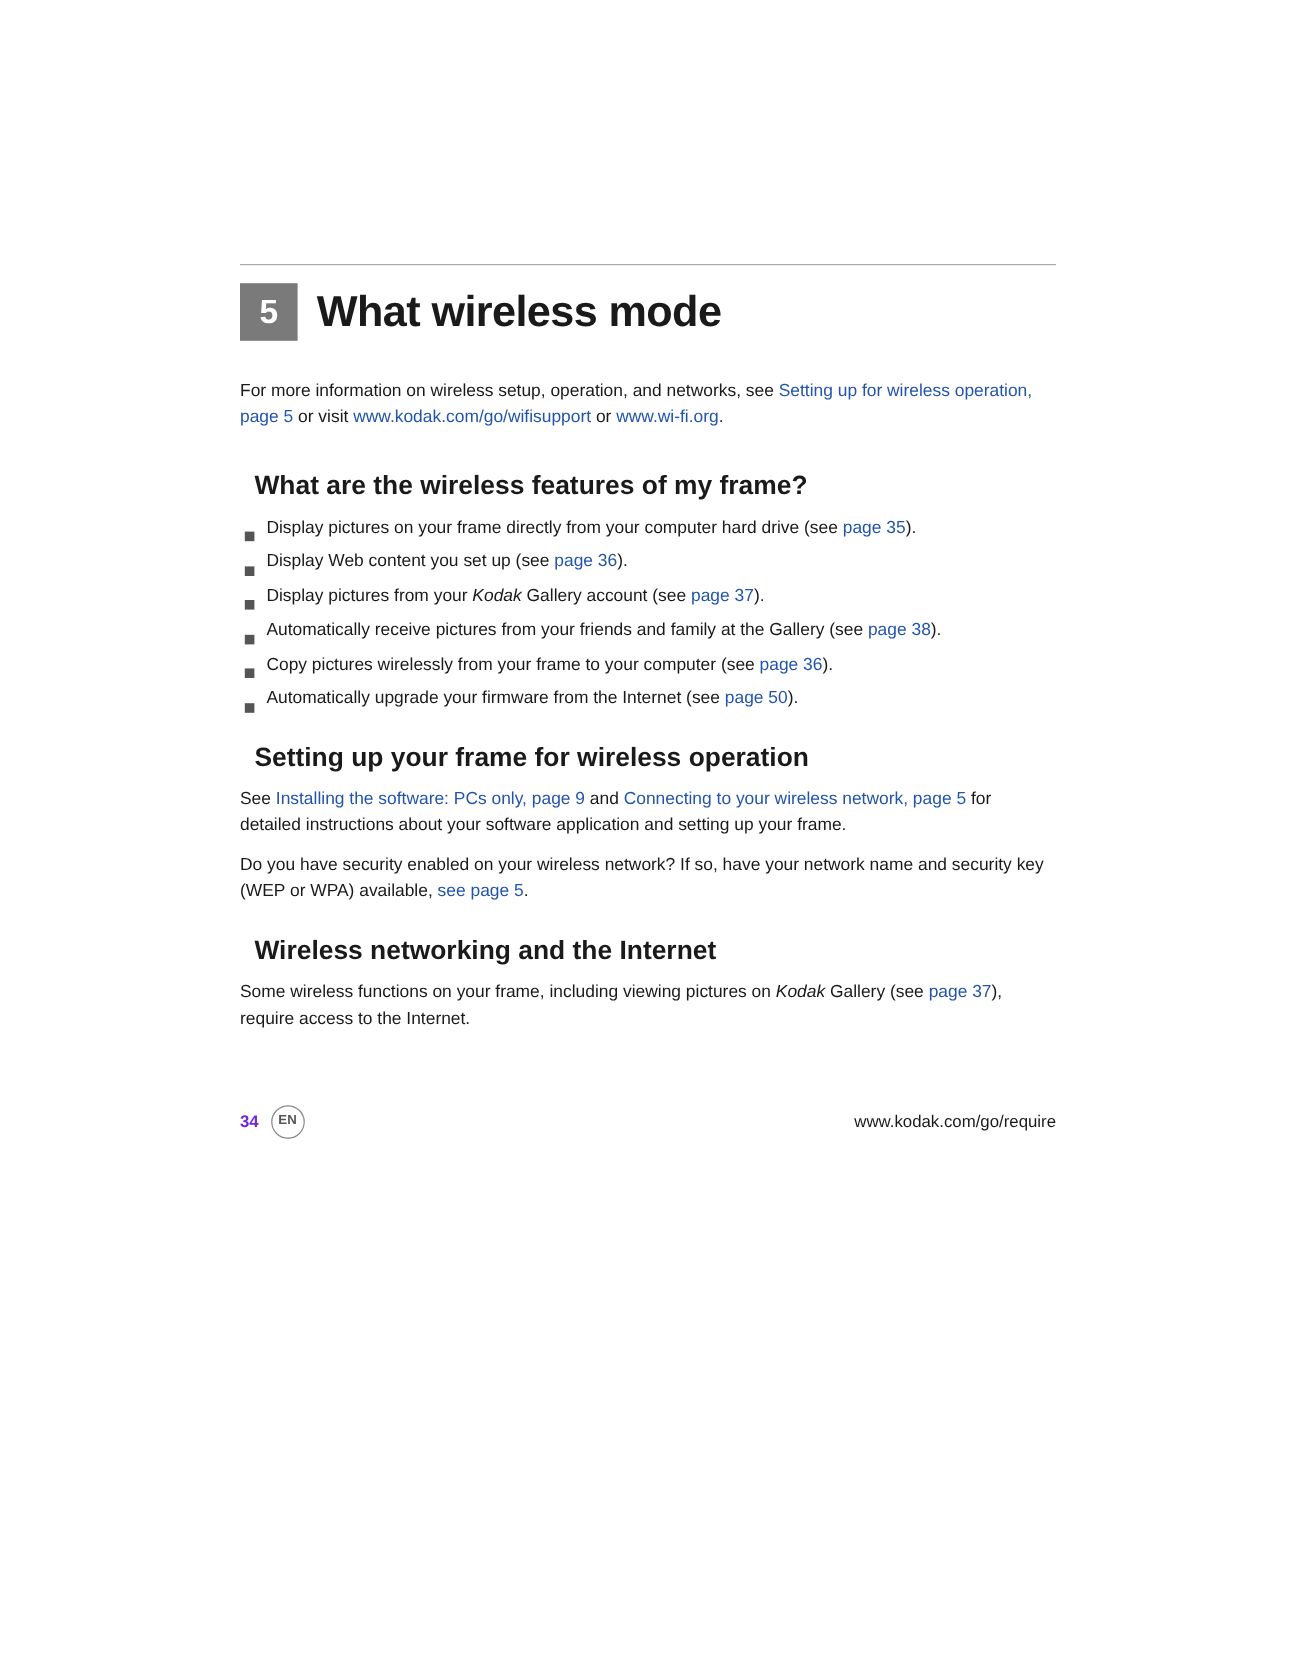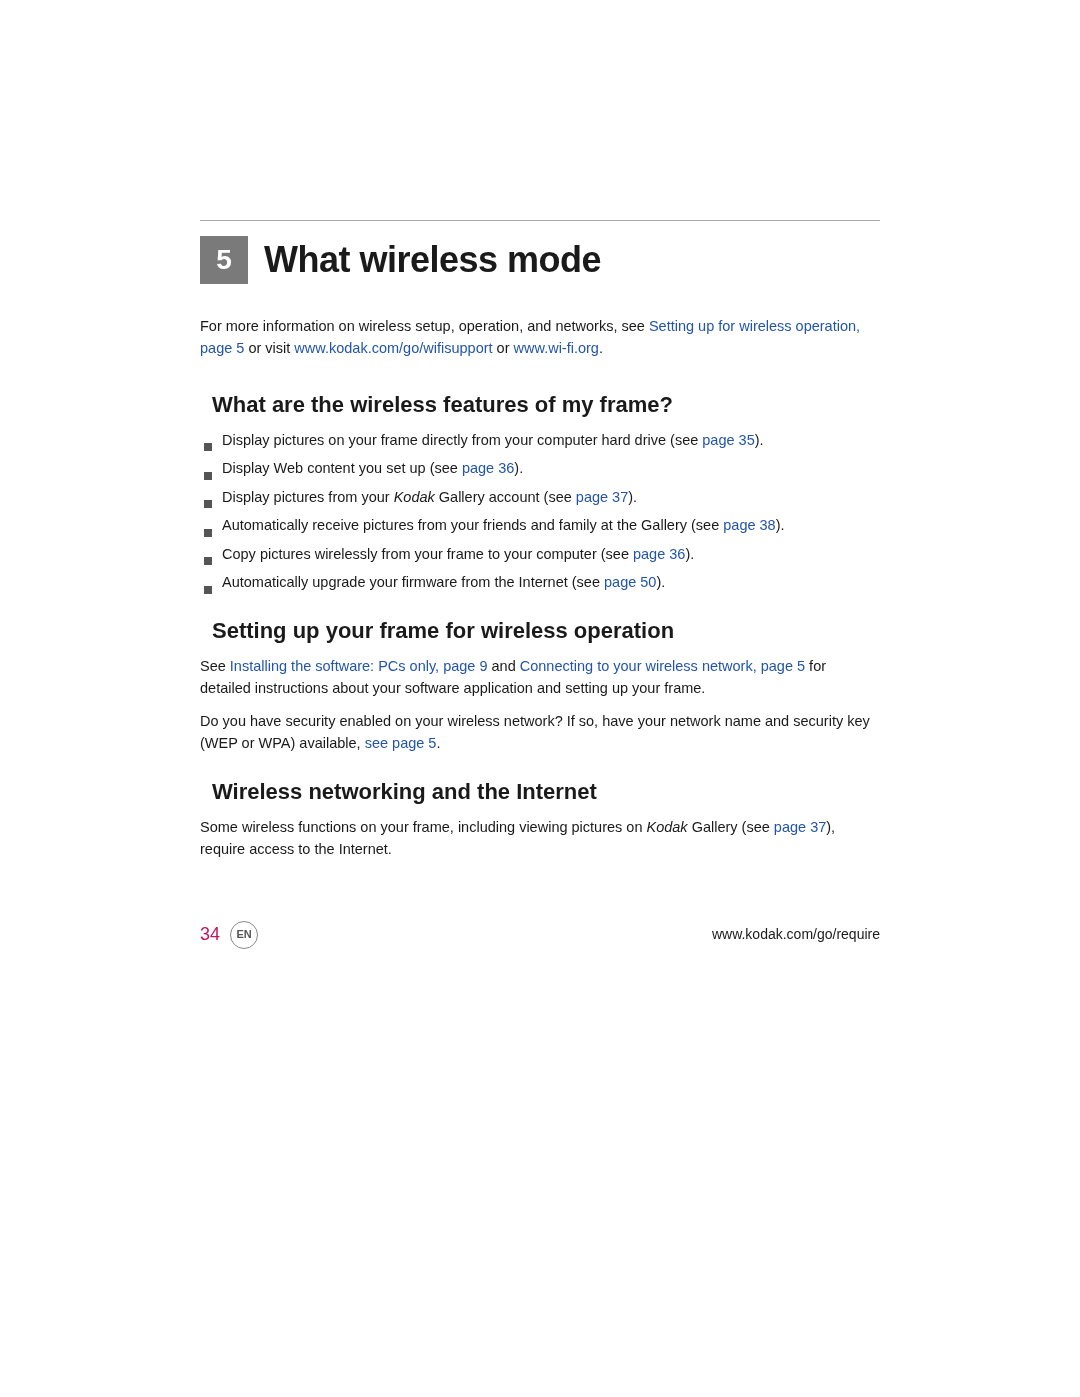--- a/index.html
+++ b/index.html
@@ -125,23 +125,23 @@
       padding-top: 0;
     }
 
     .footer-left {
       display: flex;
       align-items: center;
       gap: 10px;
     }
 
     .page-number {
-      font-size: 18px;
-      font-weight: normal;
-      color: #be185d;
+      font-size: 14px;
+      font-weight: bold;
+      color: #6d28d9;
     }
 
     .en-badge {
       border: 1.5px solid #888888;
       border-radius: 50%;
       width: 28px;
       height: 28px;
       display: flex;
       align-items: center;
       justify-content: center;

